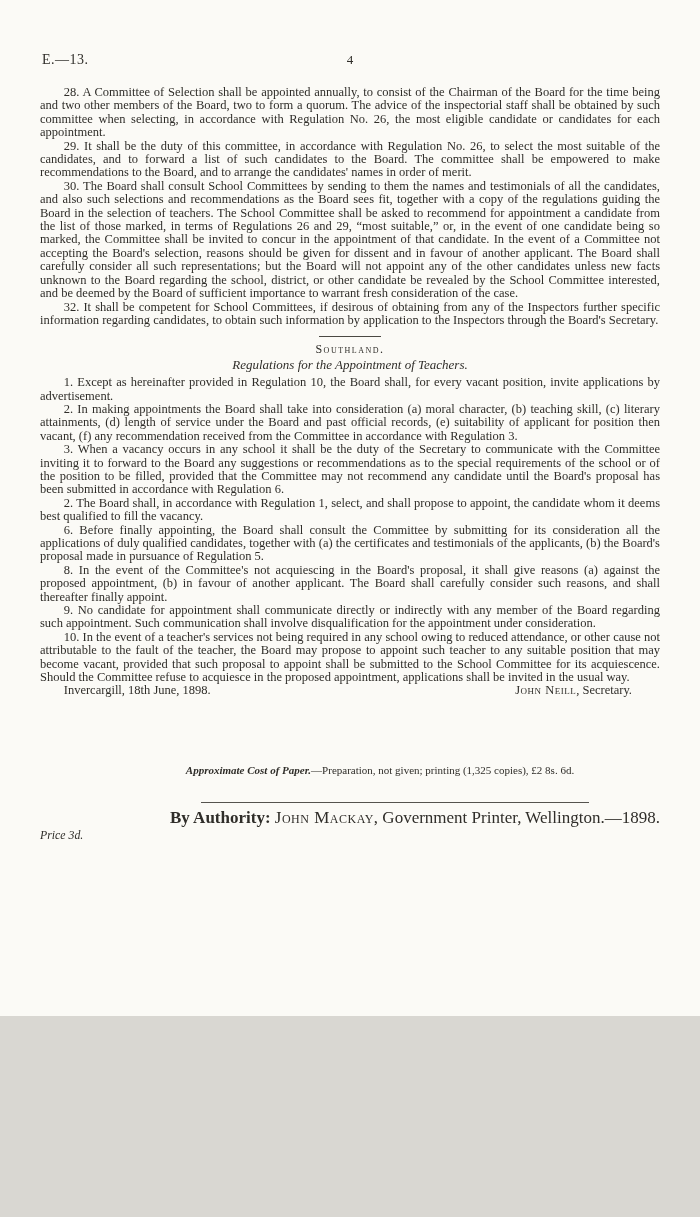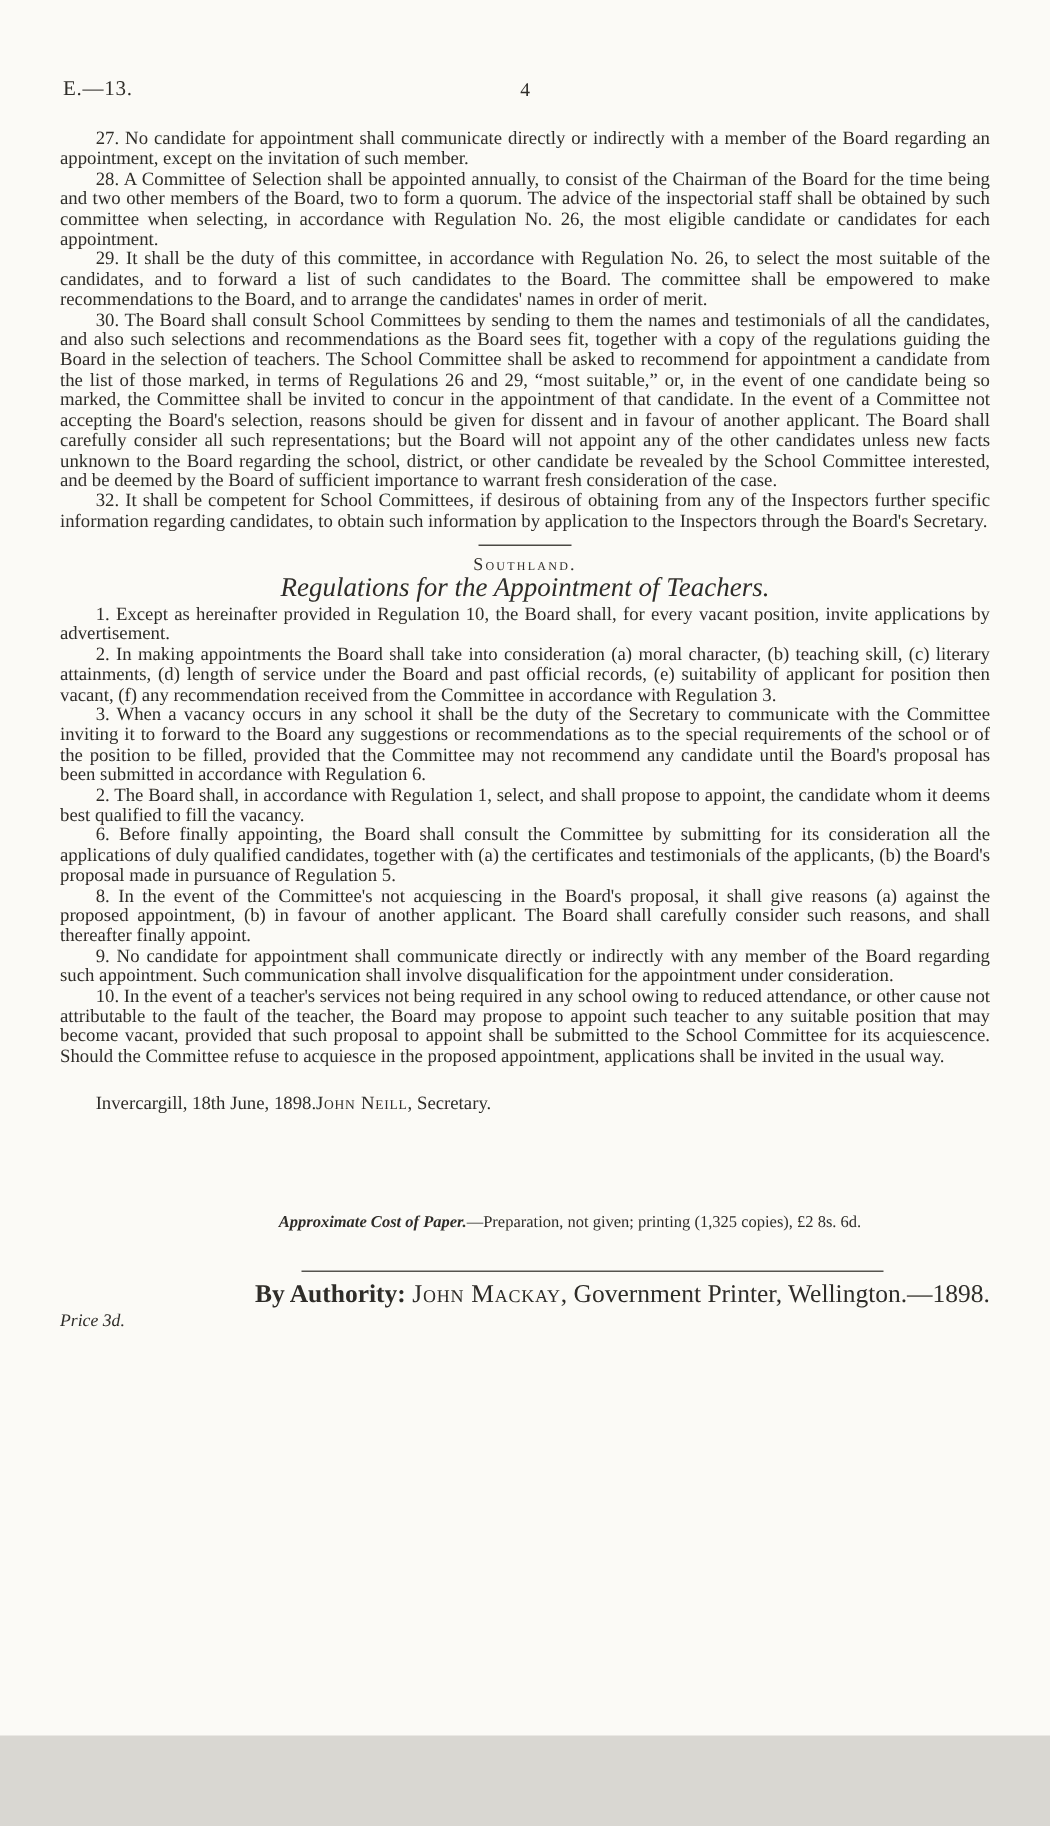--- a/index.html
+++ b/index.html
@@ -3,21 +3,21 @@
 <meta charset="utf-8">
 <style>
   html, body { margin: 0; padding: 0; }
   body {
     background: #d9d7d2;
     font-family: "Liberation Serif", "DejaVu Serif", serif;
   }
   .page {
     position: relative;
     width: 700px;
-    height: 1157px;
+    height: 1016px;
     margin: 0 auto;
     background: #fbfaf6;
     color: #2f2d29;
     box-sizing: border-box;
     padding: 52px 40px 0 40px;
     overflow: hidden;
   }
   
   .page-header {
     position: relative;
@@ -57,30 +57,30 @@
     margin: 0;
     text-align: center;
     font-size: 12px;
     font-weight: normal;
     font-variant: small-caps;
     letter-spacing: 1.5px;
   }
   .section-subheading {
     margin: 1px 0 5px 0;
     text-align: center;
-    font-size: 18px;
+    font-size: 13px;
     font-weight: normal;
     font-style: italic;
   }
   .smallcaps { font-variant: small-caps; letter-spacing: 0.5px; }
   
   .signature-row {
     display: flex;
-    justify-content: flex-start;
-    margin-top: 18px;
+    justify-content: space-between;
+    margin-top: 0;
   }
   .sig-place { padding-left: 1.9em; }
   .sig-name { margin-right: 28px; }
   
   .cost-note {
     margin-top: 66px;
     text-align: center;
     font-size: 11px;
     padding-left: 60px;
   }
@@ -109,21 +109,20 @@
 <body>
 
 <div class="page">
 
   <header class="page-header">
     <span class="doc-ref">E.—13.</span>
     <span class="page-number">4</span>
   </header>
 
   <main class="body-text">
-    <p>27. No candidate for appointment shall communicate directly or indirectly with a member of the Board regarding an appointment, except on the invitation of such member.</p>
     <p>28. A Committee of Selection shall be appointed annually, to consist of the Chairman of the Board for the time being and two other members of the Board, two to form a quorum.  The advice of the inspectorial staff shall be obtained by such committee when selecting, in accordance with Regulation No. 26, the most eligible candidate or candidates for each appointment.</p>
     <p>29. It shall be the duty of this committee, in accordance with Regulation No. 26, to select the most suitable of the candidates, and to forward a list of such candidates to the Board.  The committee shall be empowered to make recommendations to the Board, and to arrange the candidates' names in order of merit.</p>
     <p>30. The Board shall consult School Committees by sending to them the names and testimonials of all the candidates, and also such selections and recommendations as the Board sees fit, together with a copy of the regulations guiding the Board in the selection of teachers.  The School Committee shall be asked to recommend for appointment a candidate from the list of those marked, in terms of Regulations 26 and 29, “most suitable,” or, in the event of one candidate being so marked, the Committee shall be invited to concur in the appointment of that candidate.  In the event of a Committee not accepting the Board's selection, reasons should be given for dissent and in favour of another applicant.  The Board shall carefully consider all such representations; but the Board will not appoint any of the other candidates unless new facts unknown to the Board regarding the school, district, or other candidate be revealed by the School Committee interested, and be deemed by the Board of sufficient importance to warrant fresh consideration of the case.</p>
     <p>32. It shall be competent for School Committees, if desirous of obtaining from any of the Inspectors further specific information regarding candidates, to obtain such information by application to the Inspectors through the Board's Secretary.</p>
 
     <hr class="section-rule">
     <h2 class="section-heading">Southland.</h2>
     <h3 class="section-subheading">Regulations for the Appointment of Teachers.</h3>
 
     <p>1. Except as hereinafter provided in Regulation 10, the Board shall, for every vacant position, invite applications by advertisement.</p>

